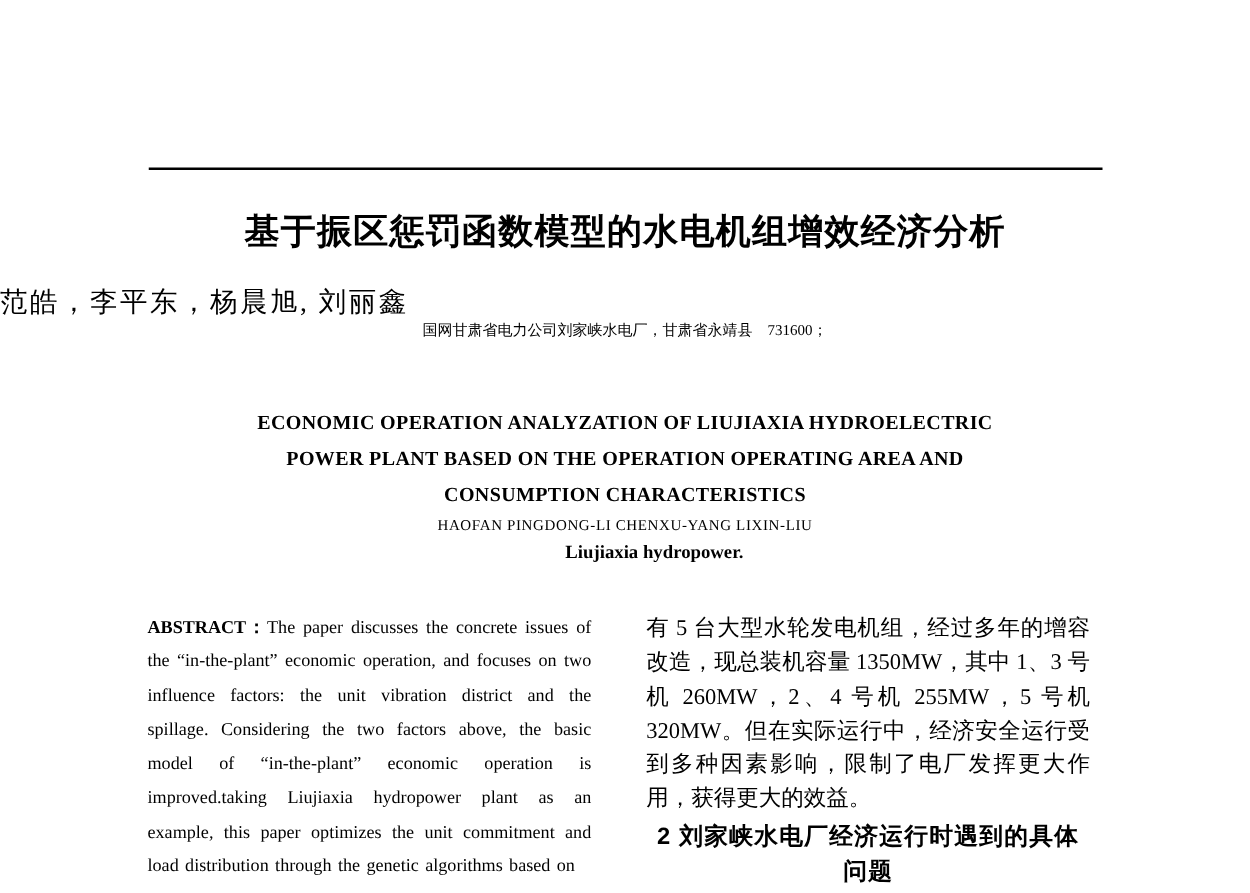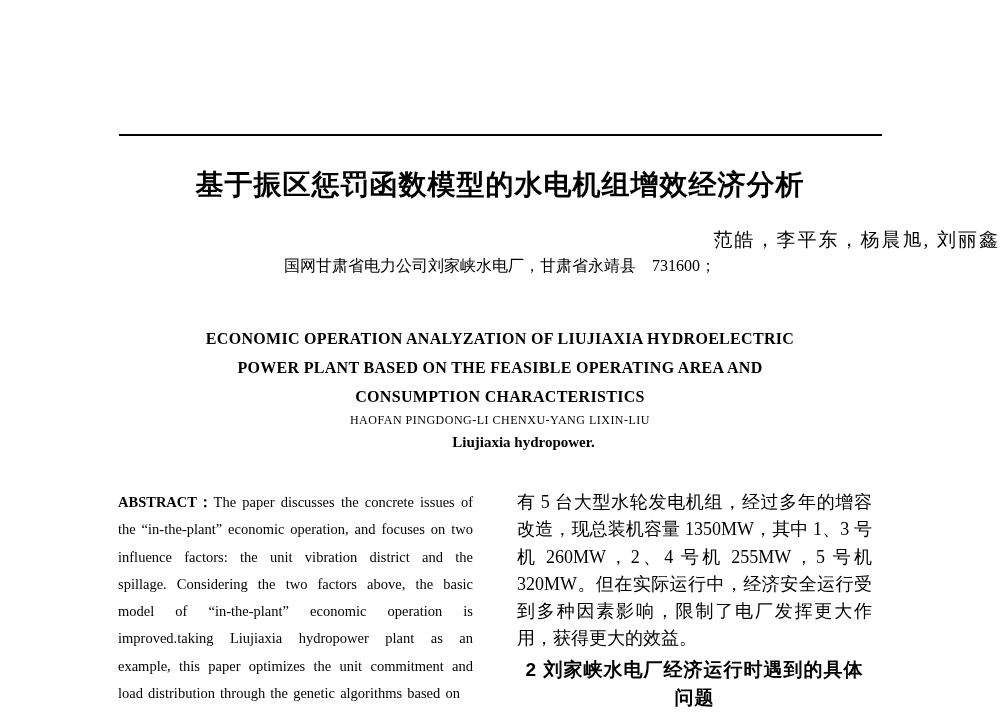--- a/index.html
+++ b/index.html
@@ -28,30 +28,30 @@
     text-align: center;
     font-family: "DejaVu Sans", "Liberation Sans", sans-serif;
     font-weight: bold;
     font-size: 28px;
     letter-spacing: 1px;
     white-space: nowrap;
   }
   .authors-cn {
     position: absolute;
     top: 227px; left: 0; width: 1000px;
-    text-align: right;
-    font-size: 19px;
+    text-align: left;
+    font-size: 22px;
     letter-spacing: 2px;
     white-space: nowrap;
   }
   .affil-cn {
     position: absolute;
     top: 256px; left: 0; width: 1000px;
     text-align: center;
-    font-size: 16px;
+    font-size: 12px;
     white-space: nowrap;
   }
   .title-en {
     position: absolute;
     top: 324px; left: 0; width: 1000px;
     text-align: center;
     font-weight: bold;
     font-size: 16px;
     line-height: 29px;
     letter-spacing: 0.3px;
@@ -109,21 +109,21 @@
   <div class="rule"></div>
 
   <div class="title-cn">基于振区惩罚函数模型的水电机组增效经济分析</div>
 
   <div class="authors-cn">范皓，李平东，杨晨旭, 刘丽鑫</div>
 
   <div class="affil-cn">国网甘肃省电力公司刘家峡水电厂，甘肃省永靖县　731600；</div>
 
   <div class="title-en">
     <div class="title-en-line">ECONOMIC OPERATION ANALYZATION OF LIUJIAXIA HYDROELECTRIC</div>
-    <div class="title-en-line">POWER PLANT BASED ON THE FEASIBLE OPERATING AREA AND</div>
+    <div class="title-en-line">POWER PLANT BASED ON THE OPERATION OPERATING AREA AND</div>
     <div class="title-en-line">CONSUMPTION CHARACTERISTICS</div>
   </div>
 
   <div class="authors-en">HAOFAN PINGDONG-LI CHENXU-YANG LIXIN-LIU</div>
 
   <div class="affil-en">Liujiaxia hydropower.</div>
 
   <div class="columns">
 
     <div class="col col-left">

